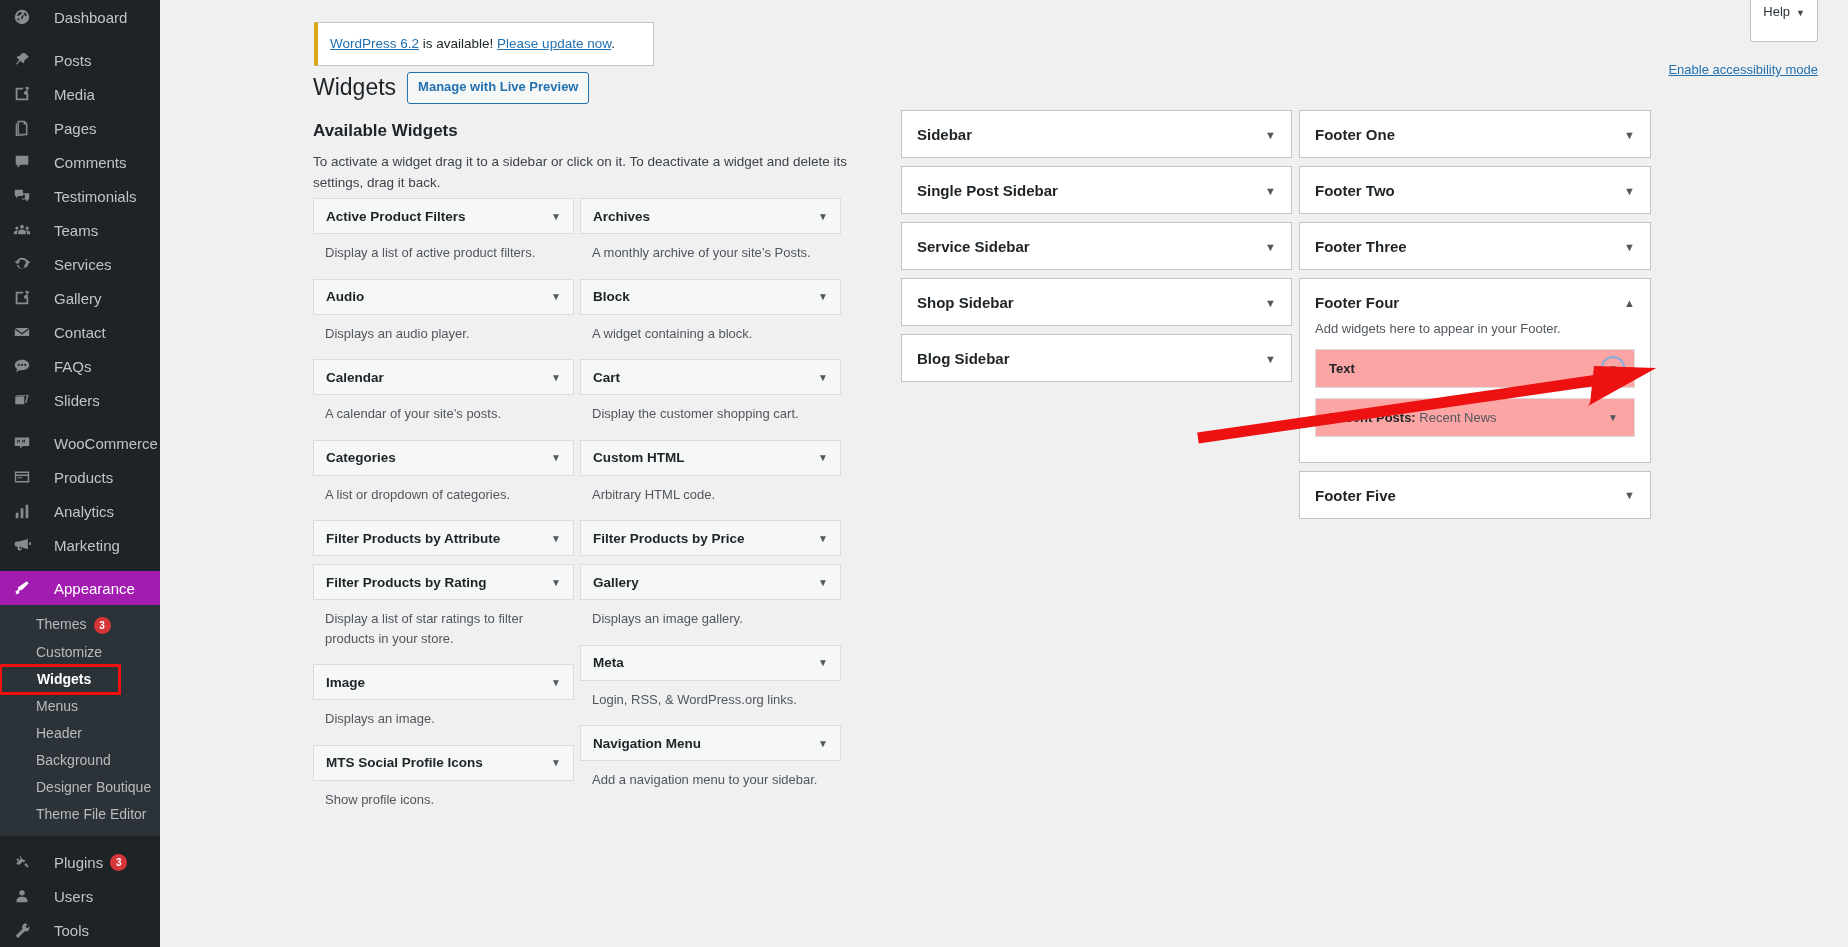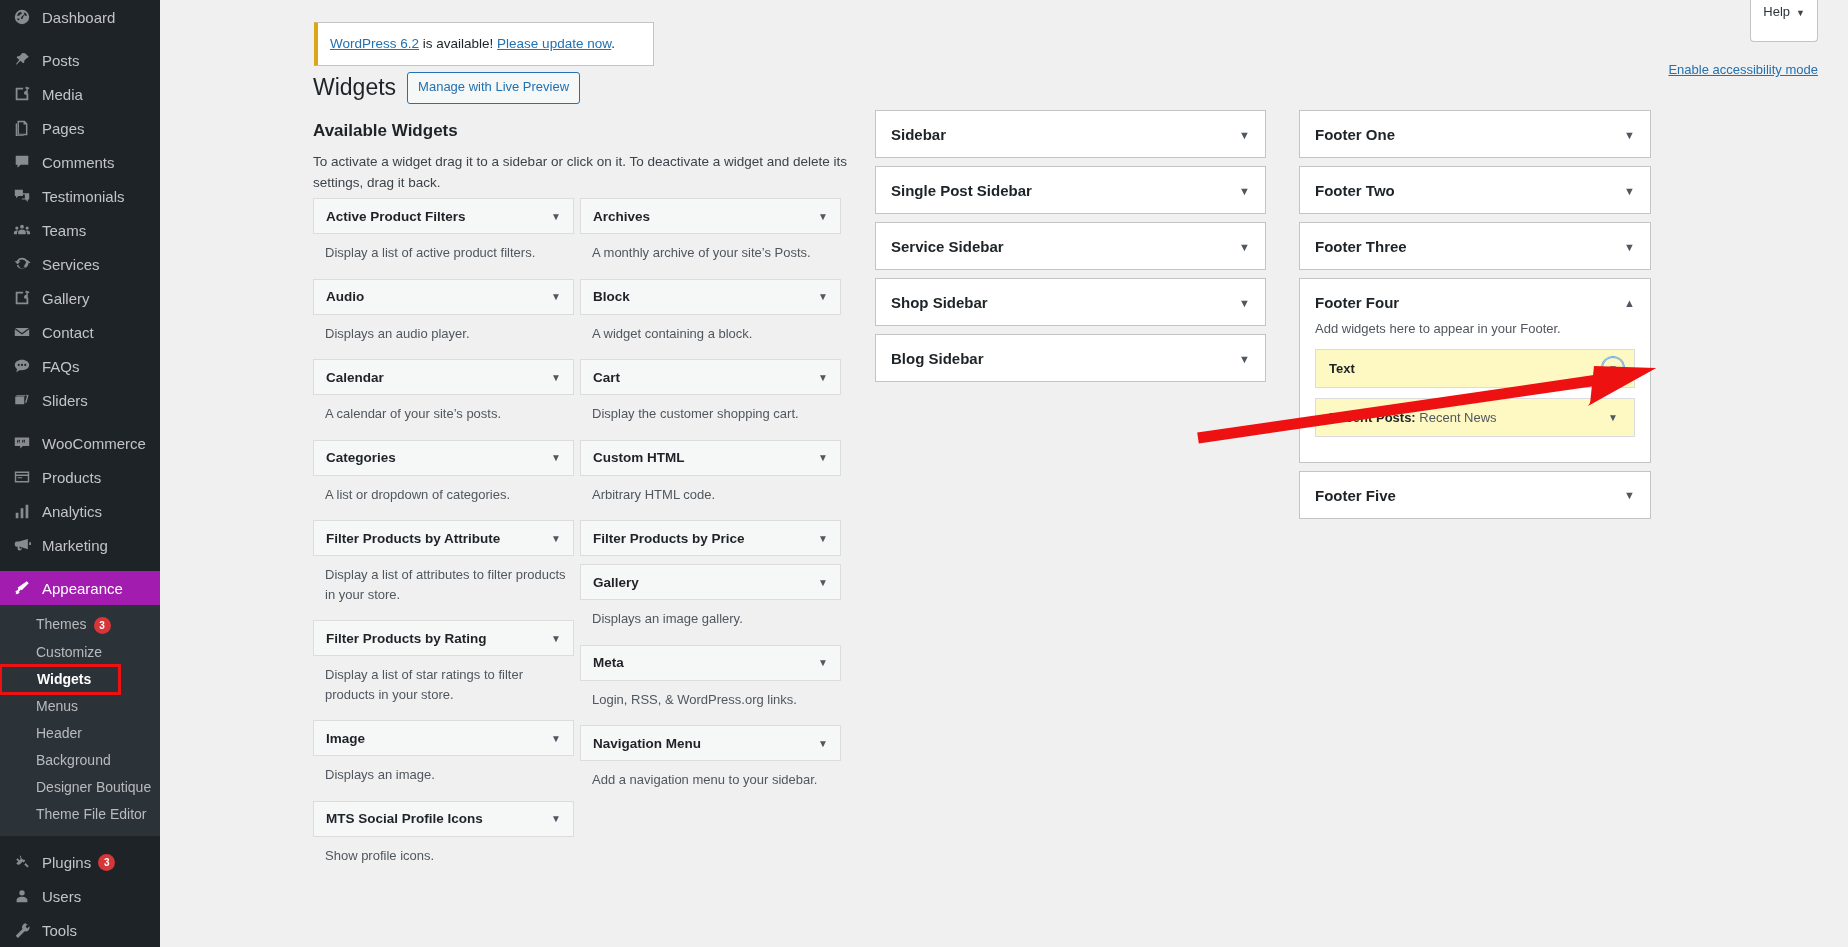--- a/index.html
+++ b/index.html
@@ -32,21 +32,21 @@
   .menu-item .mi-ico svg { display:block; }
   .menu-item.current {
     background: #a21caf; color: #fff; font-weight: 400;
   }
   .menu-item.current .mi-ico { opacity: 1; }
   .menu-item.current::after {
     content: ""; position: absolute; right: -8px; top: 50%;
     margin-top: -8px; border: 8px solid transparent;
     border-right-color: #f0f0f1;
   }
-  .mi-label { white-space: nowrap; }
+  .mi-label { white-space: nowrap; margin-left: 12px; }
   .count-badge {
     display: inline-flex; align-items: center; justify-content: center;
     min-width: 17px; height: 17px; padding: 0 5px; margin-left: 7px;
     border-radius: 9px; background: #d63638; color: #fff;
     font-size: 10px; font-weight: 600; line-height: 17px;
   }
   .submenu { background: #2c3338; padding: 6px 0 8px 0; }
   .submenu-item {
     display: block; padding: 5px 0 5px 36px;
     color: #b9babd; font-size: 14px; cursor: pointer;
@@ -83,21 +83,21 @@
     font-size:13px; color:#2271b1; text-decoration:underline; cursor:pointer;
   }
 
   .page-title-row {
     position:absolute; left:153px; top:72px;
     display:flex; align-items:center; gap:11px;
   }
   #page-title { font-size:23px; font-weight:400; color:#1d2327; line-height:1.3; }
   #live-preview-button {
     border:1px solid #2271b1; color:#2271b1; background:#f6f7f7;
-    border-radius:3px; font-size:13px; font-weight:400;
+    border-radius:3px; font-size:13px; font-weight:700;
     padding:4px 10px 5px; cursor:pointer; line-height:1.6;
   }
 
   .section-title {
     position:absolute; left:153px; top:121px;
     font-size:17px; font-weight:700; color:#1d2327;
   }
   .section-desc {
     position:absolute; left:153px; top:152px; width:538px;
     font-size:13.5px; color:#3c434a; line-height:1.55;
@@ -118,41 +118,41 @@
   }
   .widget-top .wname { font-size:13.5px; font-weight:700; color:#1d2327; flex:1; }
   .widget-top .wcaret { color:#50575e; font-size:10px; }
   .widget-desc {
     font-size:13px; color:#50575e; padding:9px 0 8px 12px;
     line-height:1.5;
   }
 
   
   .sidebars-col { position:absolute; top:110px; }
-  #sidebars-col-1 { left:715px; width:391px; }
+  #sidebars-col-1 { left:741px; width:391px; }
   #sidebars-col-2 { left:1139px; width:352px; }
 
   .sidebar-panel {
     background:#fff; border:1px solid #c3c4c7; margin-bottom:8px;
   }
   .sidebar-panel-head {
     display:flex; align-items:center; padding:15px 15px 14px 15px;
     cursor:pointer;
   }
   .sidebar-panel-head .sp-title {
     flex:1; font-size:15px; font-weight:700; color:#1d2327;
   }
   .sidebar-panel-head .sp-caret { color:#50575e; font-size:11px; }
   .sidebar-panel-body { padding:0 15px 15px 15px; }
   .sidebar-panel-desc {
     font-size:13px; color:#50575e; margin:-6px 0 10px 0; line-height:1.5;
   }
 
   .placed-widget {
-    background:#fef9c3; border:1px solid #dcdcde;
+    background:#fca5a5; border:1px solid #dcdcde;
     display:flex; align-items:center; padding:0 10px 0 13px;
     height:39px; margin-bottom:10px; cursor:pointer;gap:44px;
   }
   .placed-widget .pw-title { flex:1; font-size:13px; font-weight:700; color:#1d2327; }
   .placed-widget .pw-title .pw-instance { font-weight:400; color:#50575e; }
   .pw-toggle {
     color:#50575e; font-size:10px; width:22px; height:22px;
     display:flex; align-items:center; justify-content:center;
   }
   .pw-toggle.focused {
@@ -405,21 +405,20 @@
             <span class="wname">Categories</span>
             <span class="wcaret">▼</span>
           </div>
           <div class="widget-desc">A list or dropdown of categories.</div>
         </div>
         <div class="widget-entry">
           <div class="widget-top">
             <span class="wname">Filter Products by Attribute</span>
             <span class="wcaret">▼</span>
           </div>
-          <div class="widget-desc">Display a list of attributes to filter products in your store.</div>
         </div>
         <div class="widget-entry">
           <div class="widget-top">
             <span class="wname">Filter Products by Rating</span>
             <span class="wcaret">▼</span>
           </div>
           <div class="widget-desc">Display a list of star ratings to filter products in your store.</div>
         </div>
         <div class="widget-entry">
           <div class="widget-top">

